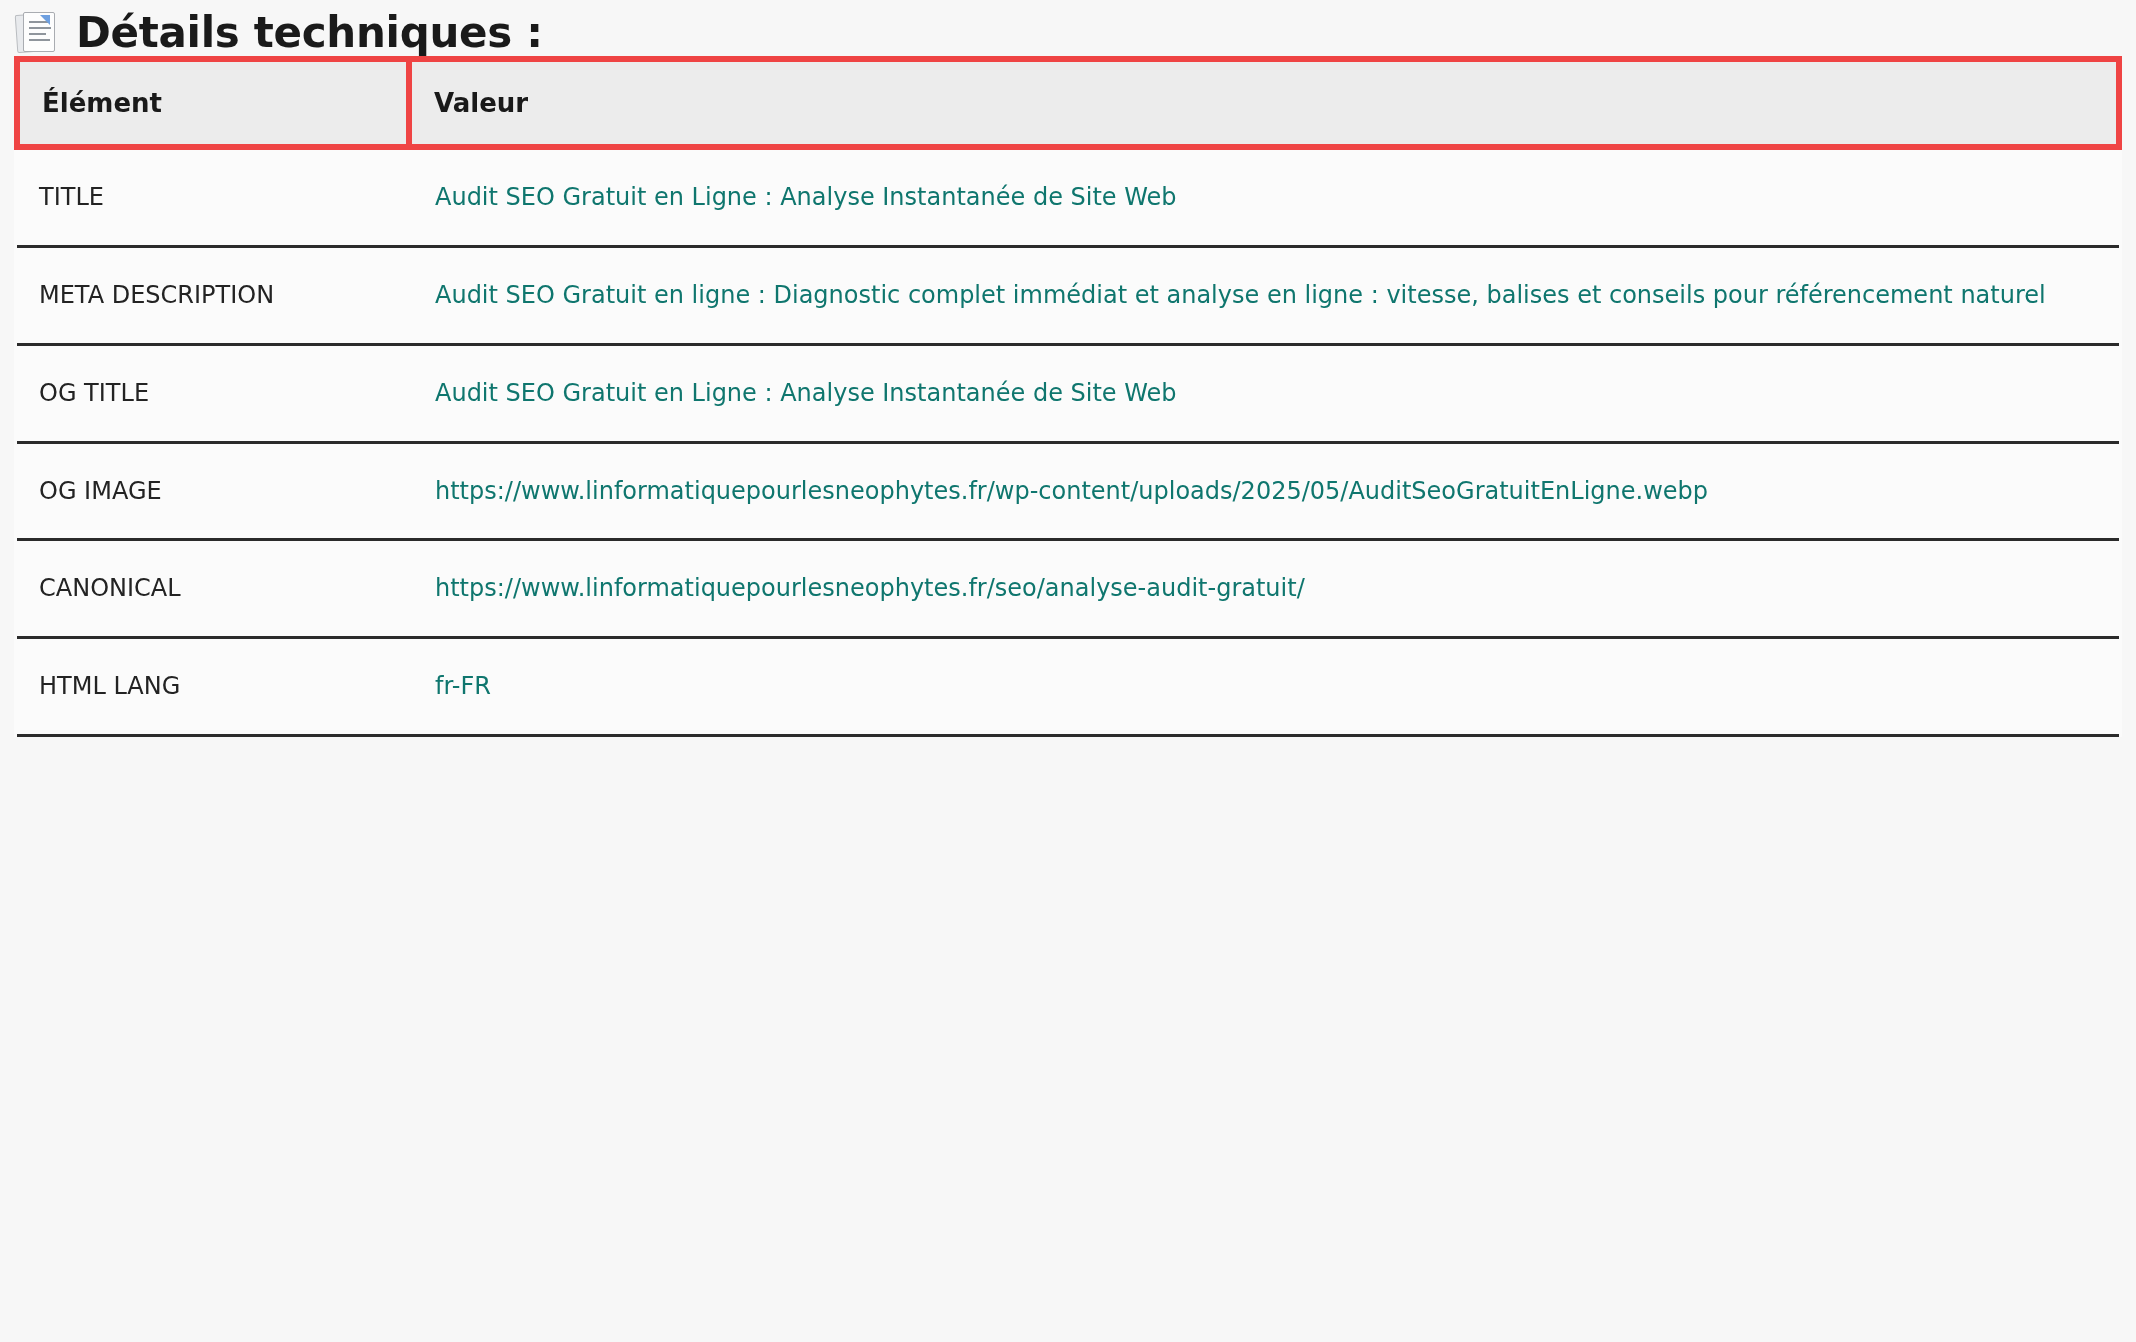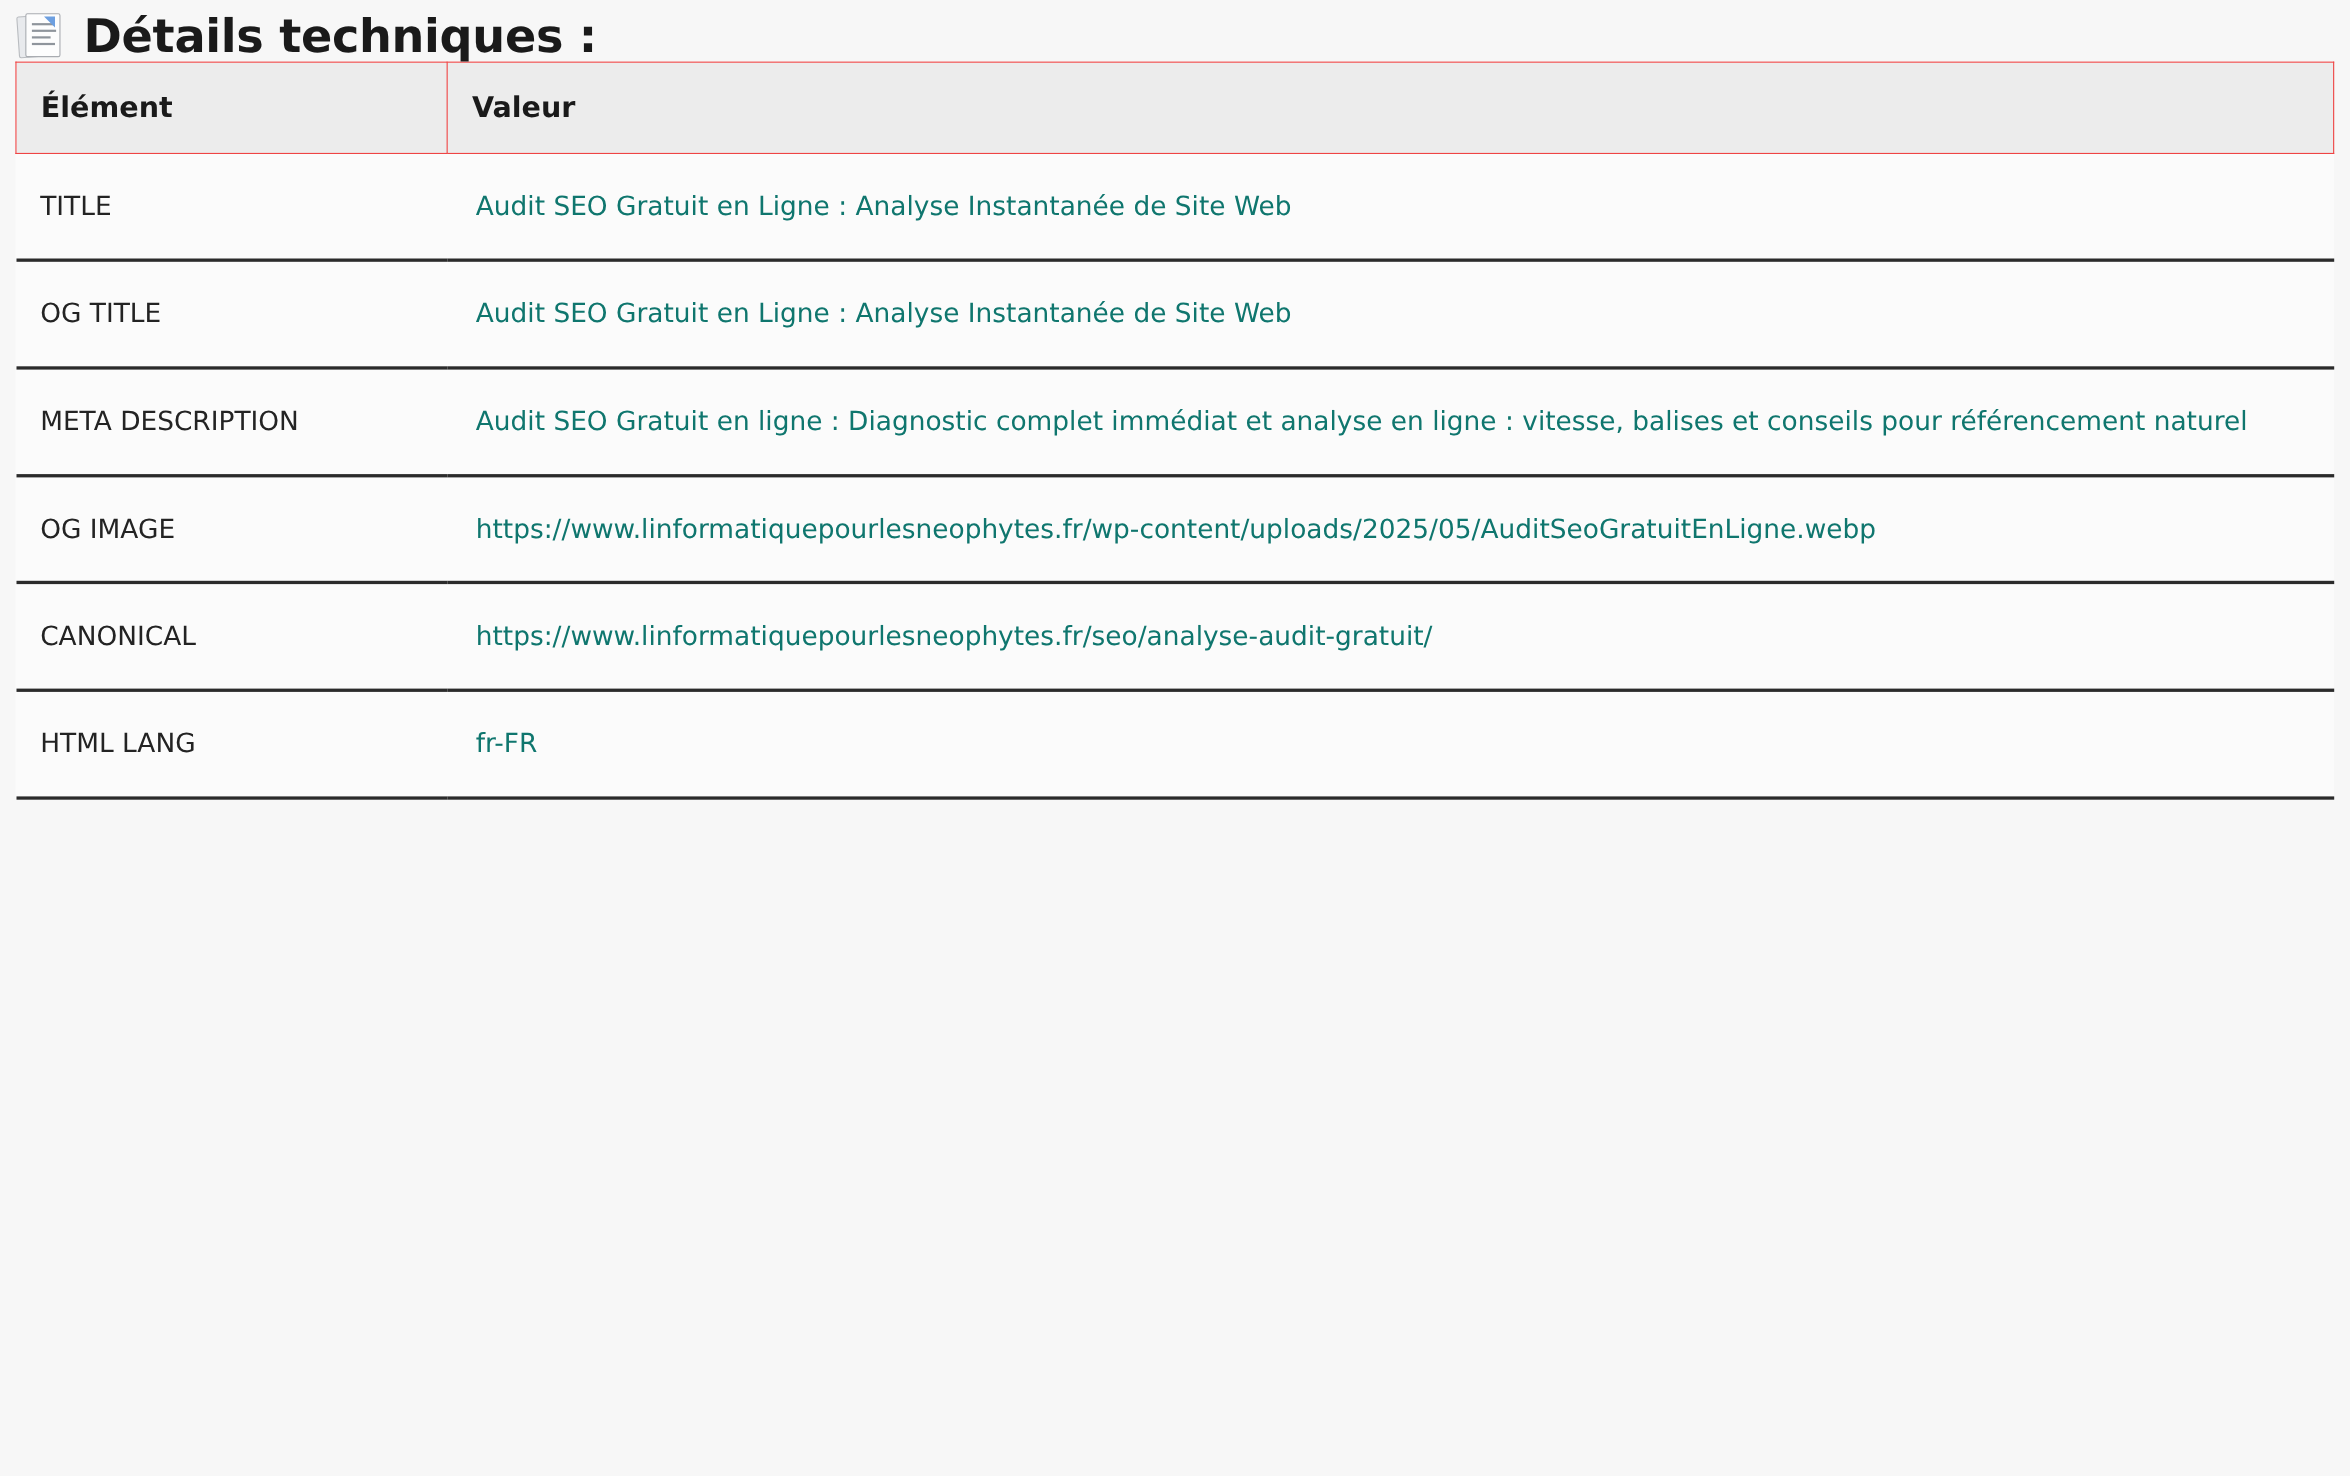--- a/index.html
+++ b/index.html
@@ -81,21 +81,21 @@
     background: #fbfbfb;
     table-layout: fixed;
   }
   table.tech-table thead th {
     background: #ececec;
     text-align: left;
     font-size: 26px;
     font-weight: bold;
     color: #1a1a1a;
     padding: 26px 22px;
-    border: 1px solid #ef4444;
+    border: 6px solid #ef4444;
   }
   table.tech-table thead th.col-element { width: 392px; }
   table.tech-table tbody td {
     font-size: 24px;
     color: #0f766e;
     padding: 30px 22px;
     border-bottom: 3px solid #2b2b2b;
     vertical-align: middle;
     line-height: 1.45;
     word-break: break-word;
@@ -133,26 +133,26 @@
         <th class="col-element">Élément</th>
         <th class="col-value">Valeur</th>
       </tr>
     </thead>
     <tbody>
       <tr>
         <td class="cell-element">TITLE</td>
         <td class="cell-value">Audit SEO Gratuit en Ligne : Analyse Instantanée de Site Web</td>
       </tr>
       <tr>
+        <td class="cell-element">META DESCRIPTION</td>
+        <td class="cell-value">Audit SEO Gratuit en ligne : Diagnostic complet immédiat et analyse en ligne : vitesse, balises et conseils pour référencement naturel</td>
+      </tr>
+      <tr>
         <td class="cell-element">OG TITLE</td>
         <td class="cell-value">Audit SEO Gratuit en Ligne : Analyse Instantanée de Site Web</td>
-      </tr>
-      <tr>
-        <td class="cell-element">META DESCRIPTION</td>
-        <td class="cell-value">Audit SEO Gratuit en ligne : Diagnostic complet immédiat et analyse en ligne : vitesse, balises et conseils pour référencement naturel</td>
       </tr>
       <tr>
         <td class="cell-element">OG IMAGE</td>
         <td class="cell-value">https://www.linformatiquepourlesneophytes.fr/wp-content/uploads/2025/05/AuditSeoGratuitEnLigne.webp</td>
       </tr>
       <tr>
         <td class="cell-element">CANONICAL</td>
         <td class="cell-value">https://www.linformatiquepourlesneophytes.fr/seo/analyse-audit-gratuit/</td>
       </tr>
       <tr>

